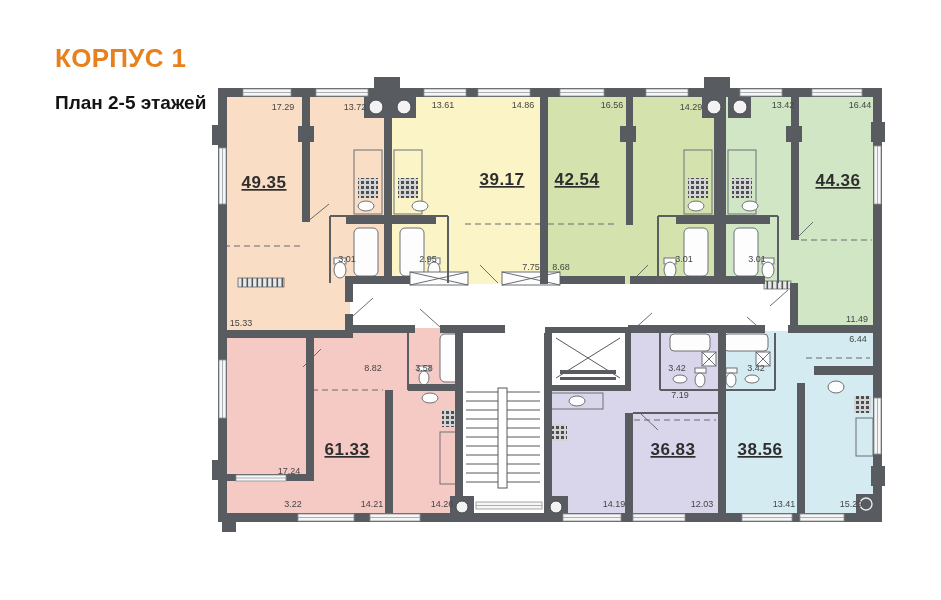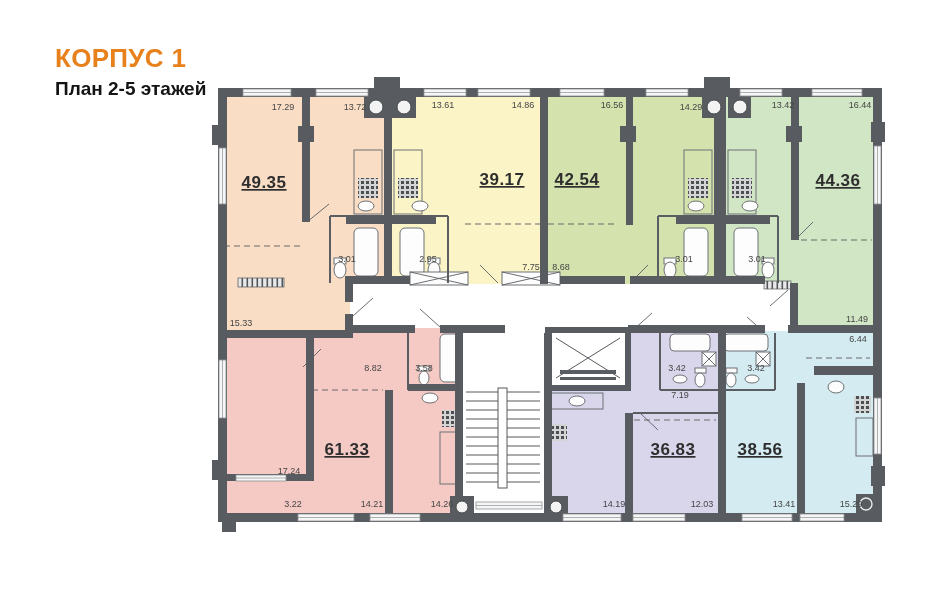--- a/index.html
+++ b/index.html
@@ -1,20 +1,20 @@
 <!DOCTYPE html>
 <html><head>
 <meta charset="utf-8">
 <style>
   html,body{margin:0;padding:0;background:#fff;}
   .page{position:relative;width:941px;height:600px;background:#ffffff;overflow:hidden;
         font-family:"Liberation Sans",sans-serif;}
   .title-block{position:absolute;left:55px;top:42px;line-height:1.25;}
   .title-main{font-size:26px;font-weight:800;letter-spacing:.3px;}
-  .title-sub{font-size:19px;font-weight:700;color:#141414;margin-top:2px;}
+  .title-sub{font-size:19px;font-weight:700;color:#141414;margin-top:16px;}
   svg#plan{position:absolute;left:0;top:0;}
   .area-label{font:700 17px "Liberation Sans",sans-serif;fill:#2e2e2e;
               text-decoration:underline;letter-spacing:.5px;}
   .room-label{font:400 9px "Liberation Sans",sans-serif;fill:#454545;}
   .wall{fill:#585c60;}
   .fx{fill:#fdfdfd;stroke:#6d7175;stroke-width:1;}
   .fxn{fill:none;stroke:#6d7175;stroke-width:1;}
   .bar{fill:#585c60;}
   .swing{stroke:#5a5e62;stroke-width:.9;fill:none;}
   .dash{stroke:#6a6a6a;stroke-width:1.1;fill:none;stroke-dasharray:6 4;}

